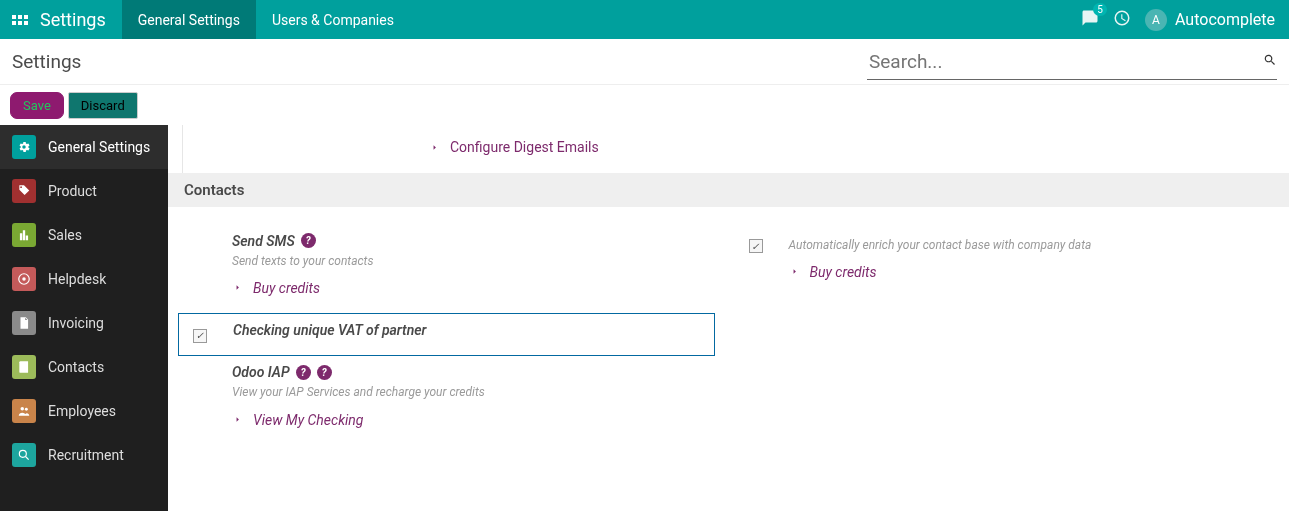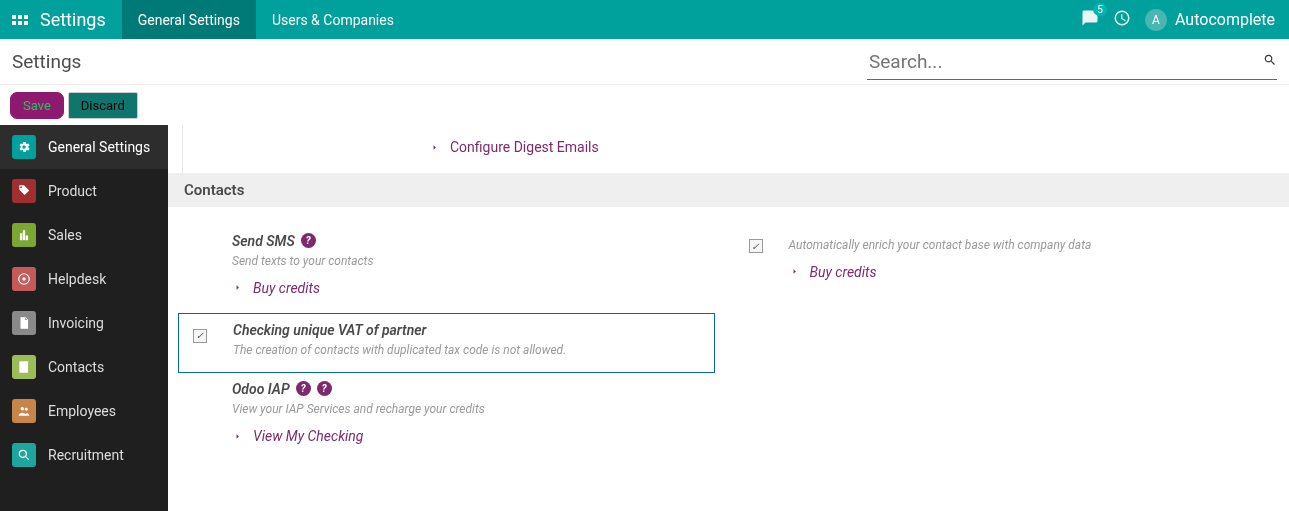--- a/index.html
+++ b/index.html
@@ -238,21 +238,20 @@
       </div>
 
       <div class="setting-row highlighted">
         <div class="setting-check">
           <span class="chk checked"></span>
         </div>
         <div class="setting-body">
           <div class="setting-title">
             <span>Checking unique VAT of partner</span>
           </div>
-          <div class="setting-desc">The creation of contacts with duplicated tax code is not allowed.</div>
         </div>
       </div>
       <div></div>
 
       <div class="setting-row">
         <div class="indent-spacer"></div>
         <div class="setting-body">
           <div class="setting-title">
             <span>Odoo IAP</span>
             <span class="help-icon">?</span>

